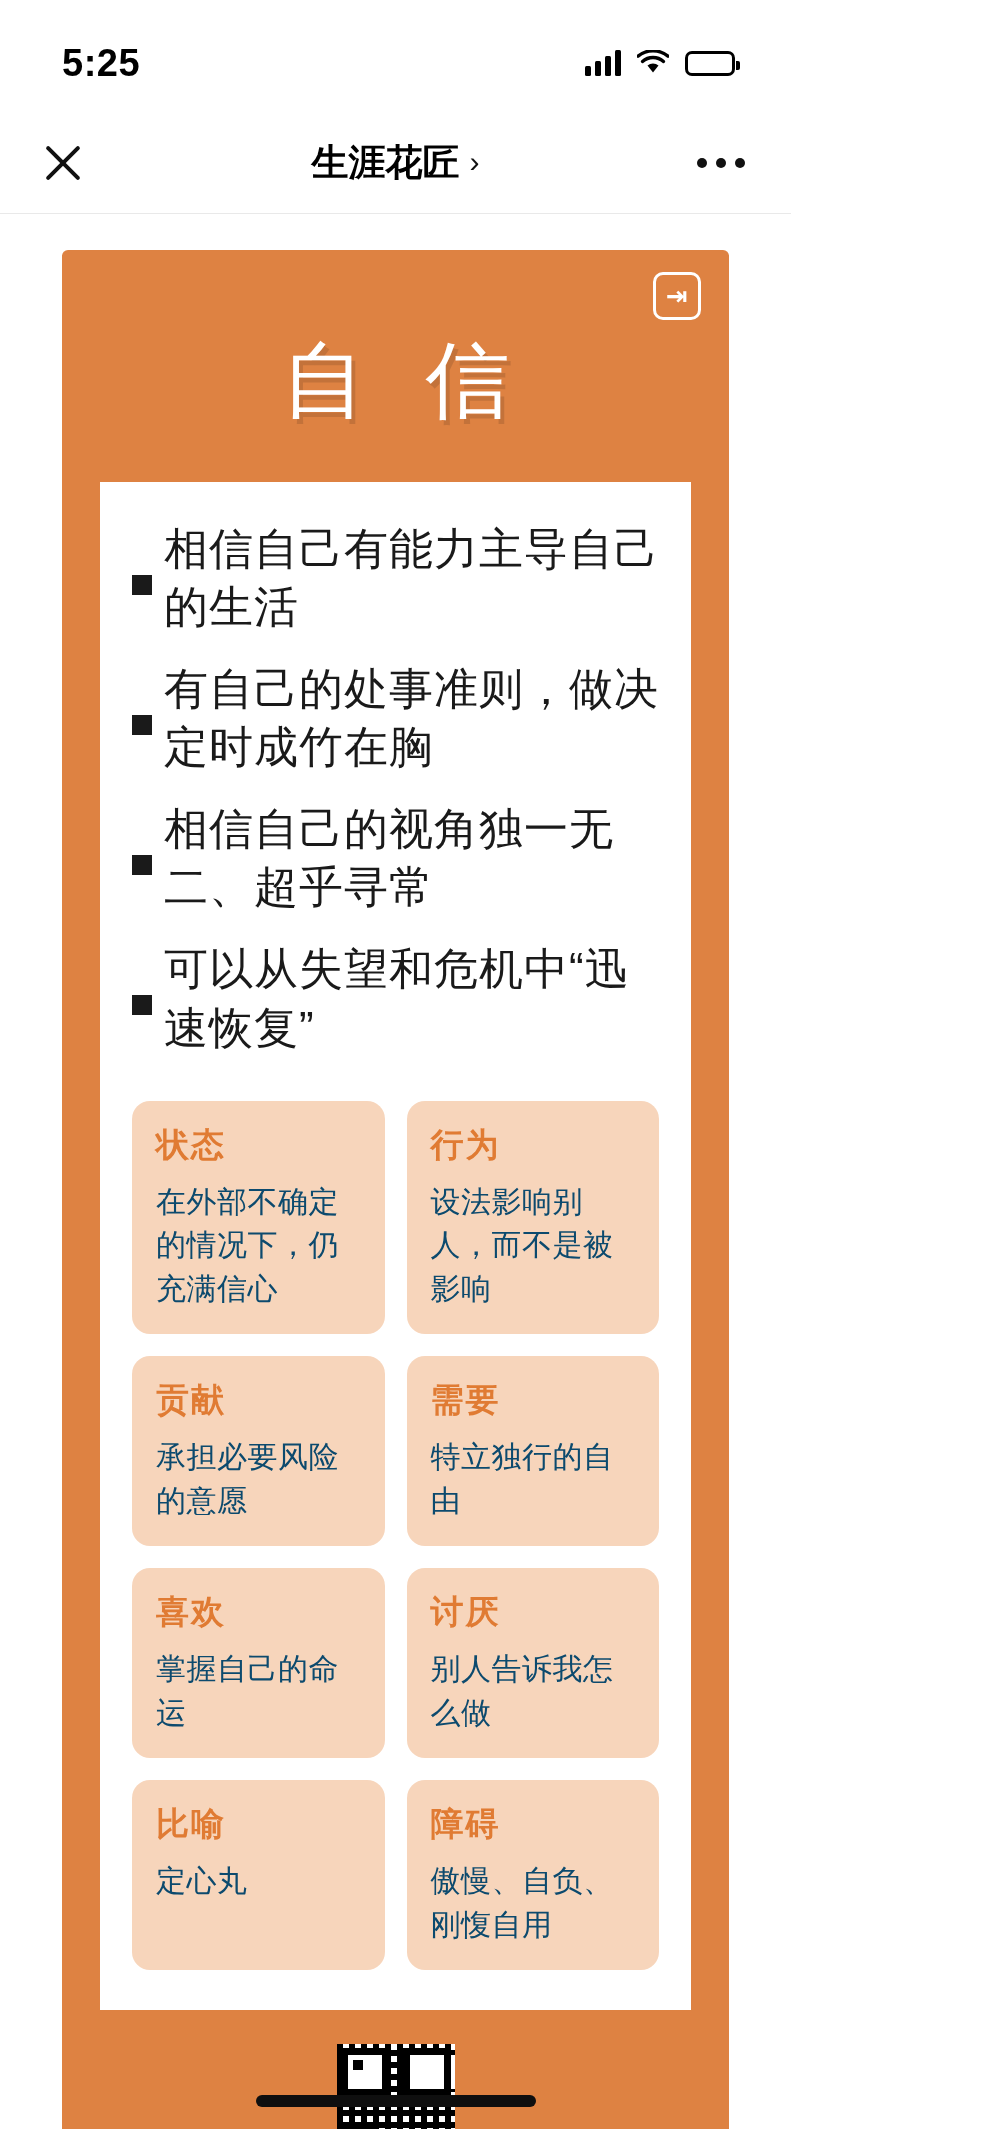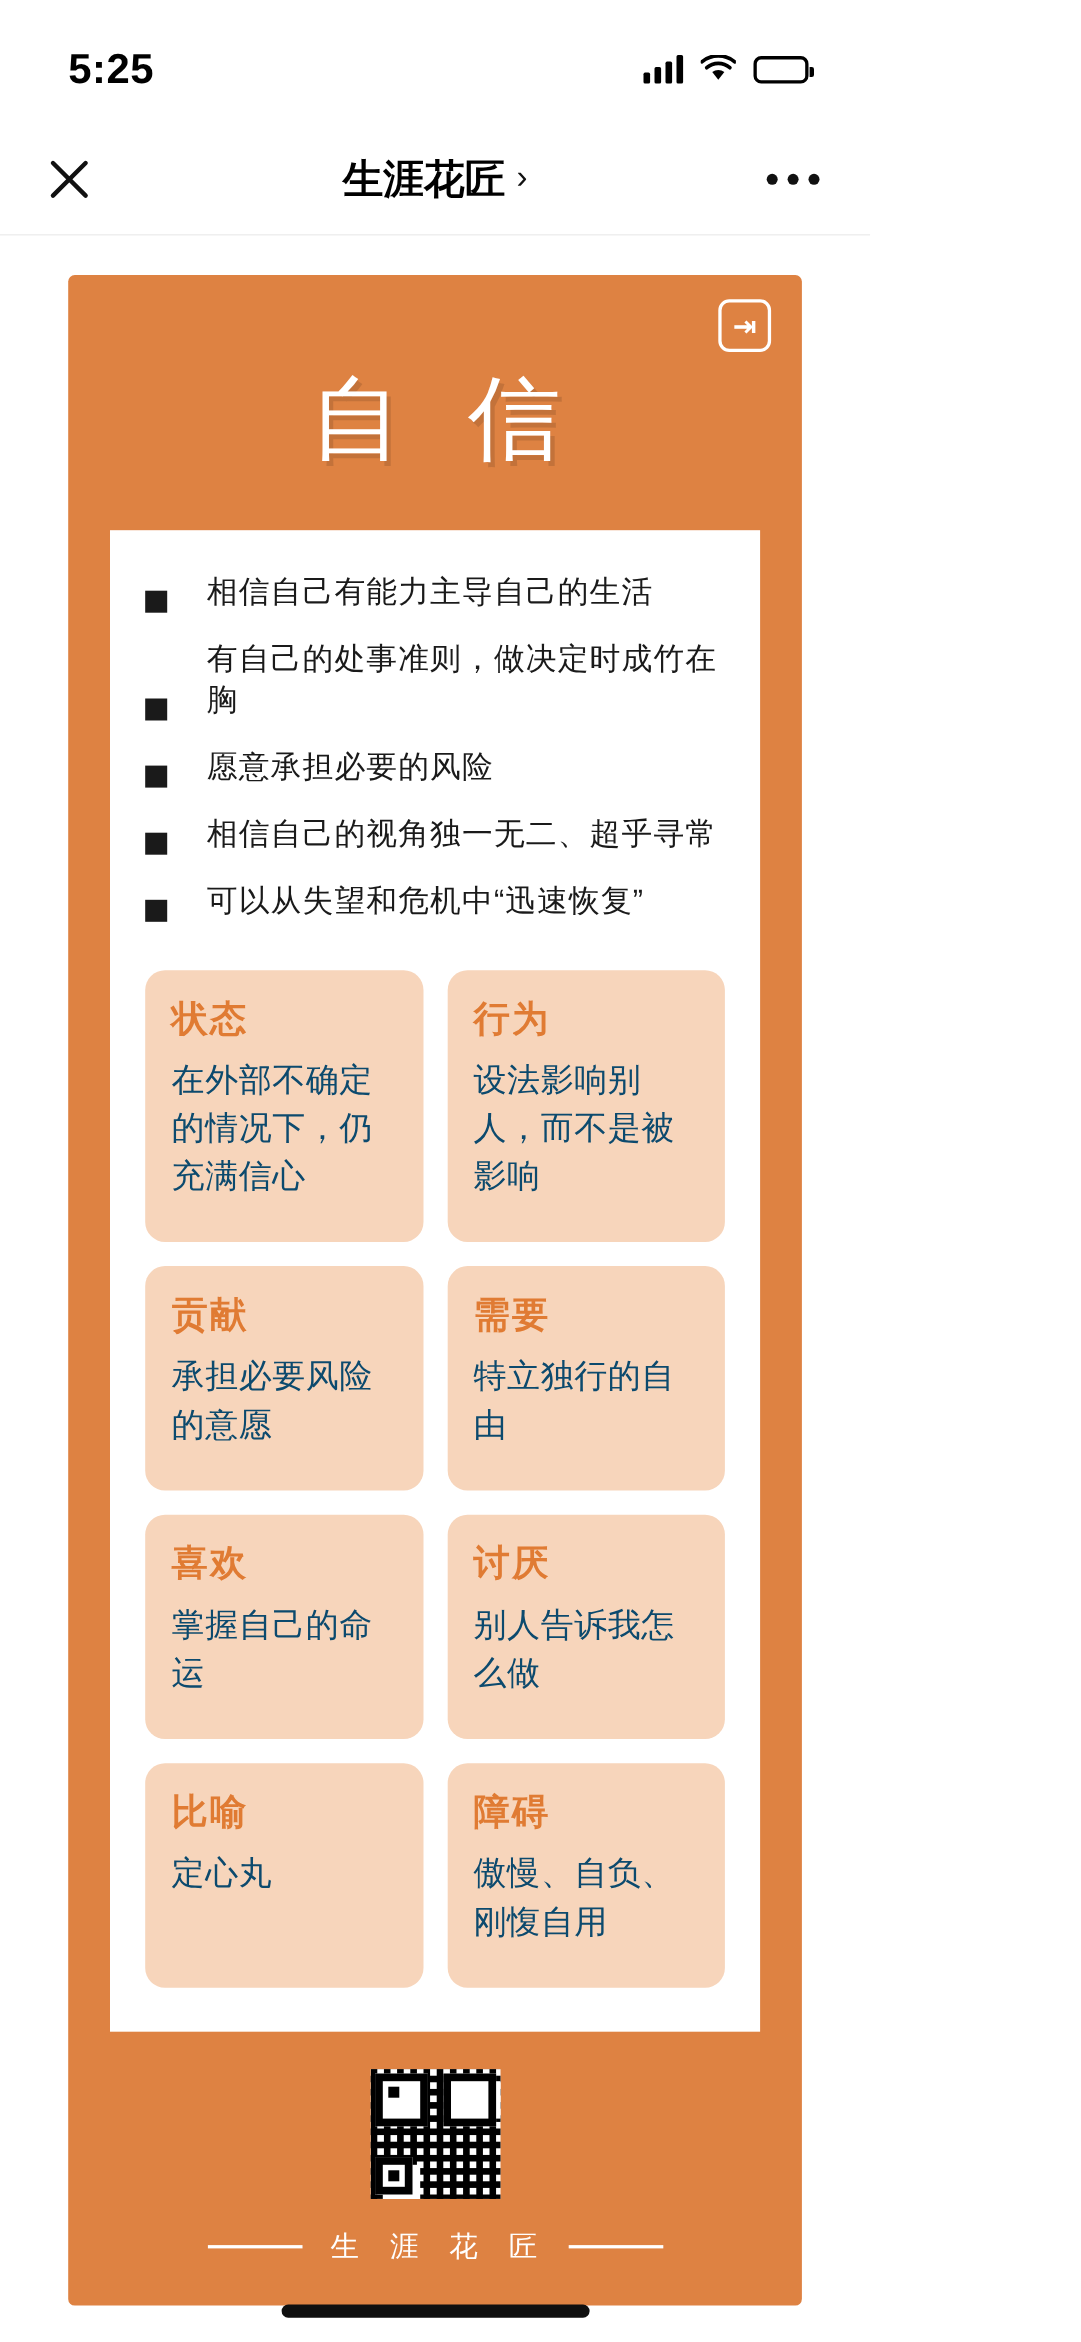--- a/index.html
+++ b/index.html
@@ -119,43 +119,43 @@
   }
 
   .white-panel {
     background: #ffffff;
     padding: 38px 32px 40px 32px;
   }
 
   .bullets { list-style: none; }
   .bullets li {
     display: flex;
-    align-items: flex-end;
-    gap: 36px;
-    font-size: 28px;
+    align-items: center;
+    gap: 12px;
+    font-size: 44px;
     color: #1a1a1a;
     line-height: 1.32;
     margin-bottom: 24px;
     letter-spacing: 1px;
   }
   .bullets li:last-child { margin-bottom: 16px; }
   .bullet-square {
     width: 20px; height: 20px; background: #1a1a1a; flex: 0 0 20px; margin-top: 13px;
   }
 
   .grid {
     display: grid;
     grid-template-columns: 1fr 1fr;
     gap: 22px 22px;
     margin-top: 44px;
   }
   .tile {
     background: #f7d5bb;
     border-radius: 18px;
-    padding: 22px 24px 38px 24px;
+    padding: 22px 24px 24px 24px;
     min-height: 162px;
   }
   .tile-title {
     color: #e07b33;
     font-size: 33px;
     font-weight: 800;
     letter-spacing: 2px;
     margin-bottom: 12px;
     font-family: "DejaVu Sans", "Liberation Sans", sans-serif;
   }
@@ -267,24 +267,20 @@
           <li>
             <span class="bullet-square"></span>
             <span>相信自己有能力主导自己的生活</span>
           </li>
           <li>
             <span class="bullet-square"></span>
             <span>有自己的处事准则，做决定时成竹在胸</span>
           </li>
           <li>
             <span class="bullet-square"></span>
-            <span>愿意承担必要的风险</span>
-          </li>
-          <li>
-            <span class="bullet-square"></span>
             <span>相信自己的视角独一无二、超乎寻常</span>
           </li>
           <li>
             <span class="bullet-square"></span>
             <span>可以从失望和危机中“迅速恢复”</span>
           </li>
         </ul>
 
         <div class="grid">
           <div class="tile">

